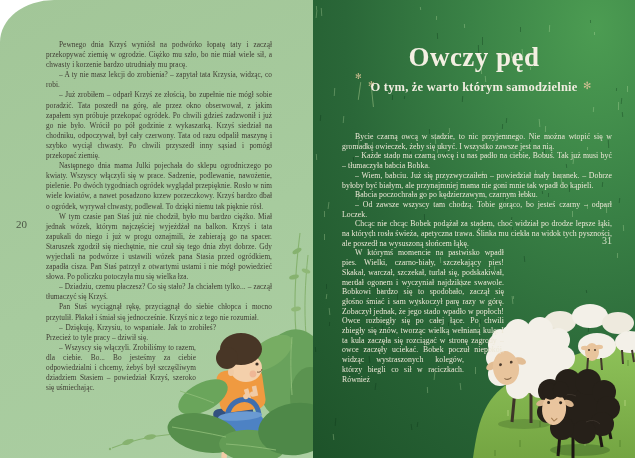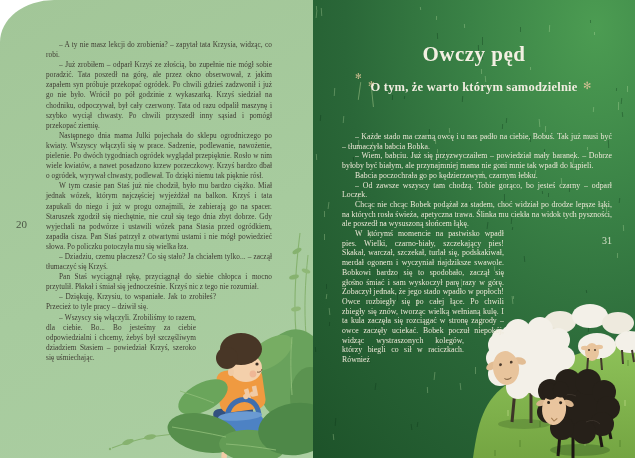--- a/index.html
+++ b/index.html
@@ -18,21 +18,21 @@
             letter-spacing:.05px;hyphens:auto;}
   .right-col{left:29px;top:132px;width:270px;font-size:7.8px;line-height:9.7px;color:#ece7d6;
              letter-spacing:.05px;hyphens:auto;}
   .para.ind{text-indent:13px;}
   .para.nar-a{width:170px;}
   .para.nar-b{width:150px;}
   .fl-a{float:right;width:108px;height:88px;margin-top:20px;}
   .fl-b{float:right;clear:right;width:148px;height:70px;}
   
   .title{position:absolute;left:0;top:42px;width:322px;margin:0;text-align:center;
-         font-size:21px;font-weight:700;color:#f3efe2;letter-spacing:.5px;}
+         font-size:27px;font-weight:700;color:#f3efe2;letter-spacing:.5px;}
   .subtitle{position:absolute;left:0;top:80px;width:322px;margin:0;text-align:center;
             font-size:12.5px;font-weight:700;color:#f1ede0;letter-spacing:.2px;}
   
   .pagenum{position:absolute;font-size:11px;}
   .pn-left{left:16px;top:218px;color:#4d5646;}
   .pn-right{left:289px;top:219px;color:#d7e3ca;font-size:10px;margin-top:16px;}
   
   .corner{position:absolute;left:0;top:0;width:70px;height:55px;background:#fff;}
   .page.left{z-index:1;}
   .flower{position:absolute;color:#cbbd8f;font-size:8px;line-height:8px;}
@@ -43,20 +43,21 @@
   .right-col, .title, .subtitle{position:absolute;}
 </style>
 </head>
 <body>
 
 <div class="spread">
   <div class="corner"></div>
 
   <section class="page left">
     <div class="col left-col">
+        <p class="para ind">Pewnego dnia Krzyś wyniósł na podwórko łopatę taty i zaczął przekopywać ziemię w ogrodzie. Ciężko mu szło, bo nie miał wiele sił, a chwasty i korzenie bardzo utrudniały mu pracę.</p>
         <p class="para ind">– A ty nie masz lekcji do zrobienia? – zapytał tata Krzysia, widząc, co robi.</p>
         <p class="para ind">– Już zrobiłem – odparł Krzyś ze złością, bo zupełnie nie mógł sobie poradzić. Tata poszedł na górę, ale przez okno obserwował, z jakim zapałem syn próbuje przekopać ogródek. Po chwili gdzieś zadzwonił i już go nie było. Wrócił po pół godzinie z wykaszarką. Krzyś siedział na chodniku, odpoczywał, był cały czerwony. Tata od razu odpalił maszynę i szybko wyciął chwasty. Po chwili przyszedł inny sąsiad i pomógł przekopać ziemię.</p>
         <p class="para ind">Następnego dnia mama Julki pojechała do sklepu ogrodniczego po kwiaty. Wszyscy włączyli się w prace. Sadzenie, podlewanie, nawożenie, pielenie. Po dwóch tygodniach ogródek wyglądał przepięknie. Rosło w nim wiele kwiatów, a nawet posadzono krzew porzeczkowy. Krzyś bardzo dbał o ogródek, wyrywał chwasty, podlewał. To dzięki niemu tak pięknie rósł.</p>
         <p class="para ind">W tym czasie pan Staś już nie chodził, było mu bardzo ciężko. Miał jednak wózek, którym najczęściej wyjeżdżał na balkon. Krzyś i tata zapukali do niego i już w progu oznajmili, że zabierają go na spacer. Staruszek zgodził się niechętnie, nie czuł się tego dnia zbyt dobrze. Gdy wyjechali na podwórze i ustawili wózek pana Stasia przed ogródkiem, zapadła cisza. Pan Staś patrzył z otwartymi ustami i nie mógł powiedzieć słowa. Po policzku potoczyła mu się wielka łza.</p>
         <p class="para ind">– Dziadziu, czemu płaczesz? Co się stało? Ja chciałem tylko... – zaczął tłumaczyć się Krzyś.</p>
         <p class="para ind">Pan Staś wyciągnął rękę, przyciągnął do siebie chłopca i mocno przytulił. Płakał i śmiał się jednocześnie. Krzyś nic z tego nie rozumiał.</p>
         <p class="para ind nar-a">– Dziękuję, Krzysiu, to wspaniałe. Jak to zrobiłeś? Przecież to tyle pracy – dziwił się.</p>
         <p class="para ind nar-b">– Wszyscy się włączyli. Zrobiliśmy to razem, dla ciebie. Bo... Bo jesteśmy za ciebie odpowiedzialni i chcemy, żebyś był szczęśliwym dziadziem Stasiem – powiedział Krzyś, szeroko się uśmiechając.</p>
       </div>
     <div class="pagenum pn-left">20</div>
@@ -275,20 +276,21 @@
     <div class="stem" style="left:46px;top:82px;transform:rotate(8deg);"></div>
     <div class="stem" style="left:59px;top:89px;transform:rotate(-6deg);"></div>
     <span class="flower" style="left:42px;top:73px;">✻</span>
     <span class="flower" style="left:55px;top:81px;">✻</span>
     <span class="flower" style="left:270px;top:82px;font-size:10px;">✻</span>
 
     <h1 class="title">Owczy pęd</h1>
     <h2 class="subtitle">O tym, że warto którym samodzielnie</h2>
 
     <div class="col right-col">
+        <p class="para ind">Bycie czarną owcą w stadzie, to nic przyjemnego. Nie można wtopić się w gromadkę owieczek, żeby się ukryć. I wszystko zawsze jest na nią.</p>
         <p class="para ind">– Każde stado ma czarną owcę i u nas padło na ciebie, Bobuś. Tak już musi być – tłumaczyła babcia Bobka.</p>
         <p class="para ind">– Wiem, babciu. Już się przyzwyczaiłem – powiedział mały baranek. – Dobrze byłoby być białym, ale przynajmniej mama nie goni mnie tak wpadł do kąpieli.</p>
         <p class="para ind">Babcia poczochrała go po kędzierzawym, czarnym łebku.</p>
         <p class="para ind">– Od zawsze wszyscy tam chodzą. Tobie gorąco, bo jesteś czarny – odparł Loczek.</p>
         <p class="para ind">Chcąc nie chcąc Bobek podążał za stadem, choć widział po drodze lepsze łąki, na których rosła świeża, apetyczna trawa. Ślinka mu ciekła na widok tych pyszności, ale poszedł na wysuszoną słońcem łąkę.</p>
         <p class="para ind"><span class="fl-a"></span><span class="fl-b"></span>W którymś momencie na pastwisko wpadł pies. Wielki, czarno-biały, szczekający pies! Skakał, warczał, szczekał, turlał się, podskakiwał, merdał ogonem i wyczyniał najdziksze swawole. Bobkowi bardzo się to spodobało, zaczął się głośno śmiać i sam wyskoczył parę razy w górę. Zobaczył jednak, że jego stado wpadło w popłoch! Owce rozbiegły się po całej łące. Po chwili zbiegły się znów, tworząc wielką wełnianą kulę. I ta kula zaczęła się rozciągać w stronę zagrody – owce zaczęły uciekać. Bobek poczuł niepokój, widząc wystraszonych kolegów, którzy biegli co sił w raciczkach. Również</p>
       </div>
     <div class="pagenum pn-right">31</div>
 
     <svg class="ill-right" viewBox="0 0 235 168">

